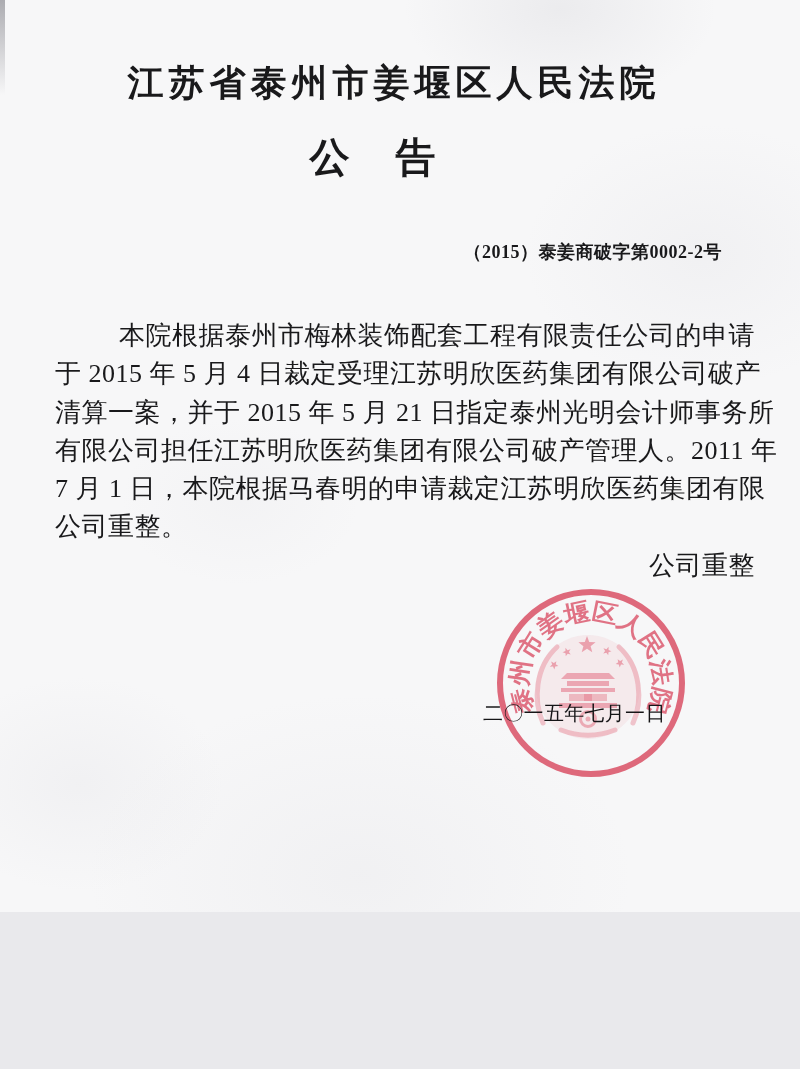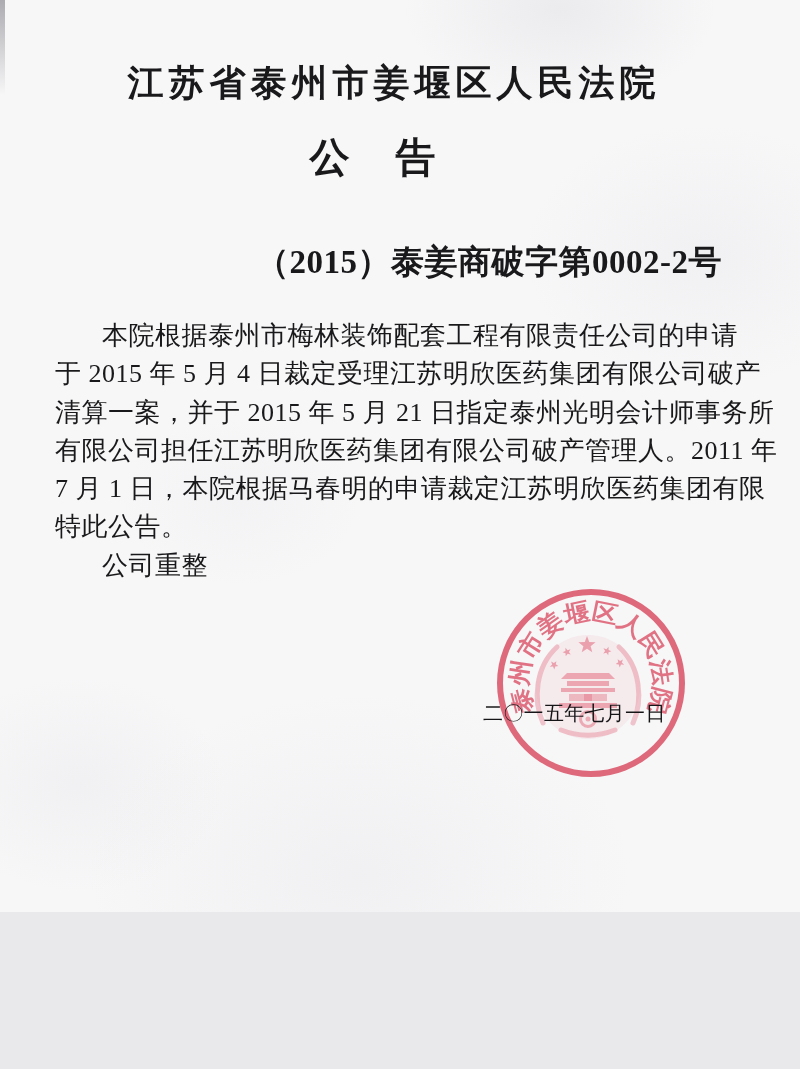--- a/index.html
+++ b/index.html
@@ -32,29 +32,29 @@
     white-space:nowrap;
   }
   .doc-title {
     position:absolute; left:-26px; top:136px; width:800px;
     margin:0; text-align:center;
     font-size:40px; font-weight:700; letter-spacing:3px; line-height:1.1;
     white-space:nowrap;
   }
   .case-number {
     position:absolute; right:78px; top:240px;
-    font-size:33px; font-weight:700; letter-spacing:0.5px;
+    font-size:18px; font-weight:700; letter-spacing:0.5px;
     white-space:nowrap;
   }
   .body-text {
     position:absolute; left:55px; top:317px; width:700px;
     font-size:26px; line-height:38.3px; letter-spacing:0.5px;
   }
   .body-text .line { white-space:nowrap; }
-  .body-text .indent { padding-left:47px; }
+  .body-text .indent { padding-left:47px;text-align:right; }
   .stamp {
     position:absolute; left:497px; top:589px; width:188px; height:188px;
     z-index:2; filter: blur(0.3px);
   }
   .issue-date {
     position:absolute; left:483px; top:700px; z-index:3;
     font-size:20px; letter-spacing:0.3px; color:#151517;
     white-space:nowrap;
   }
   .seal-border  { stroke:#d8495f; }
@@ -72,21 +72,21 @@
   <h2 class="doc-title">公　告</h2>
 
   <div class="case-number">（2015）泰姜商破字第0002-2号</div>
 
   <div class="body-text">
     <div class="line indent">本院根据泰州市梅林装饰配套工程有限责任公司的申请</div>
     <div class="line">于 2015 年 5 月 4 日裁定受理江苏明欣医药集团有限公司破产</div>
     <div class="line">清算一案，并于 2015 年 5 月 21 日指定泰州光明会计师事务所</div>
     <div class="line">有限公司担任江苏明欣医药集团有限公司破产管理人。2011 年</div>
     <div class="line">7 月 1 日，本院根据马春明的申请裁定江苏明欣医药集团有限</div>
-    <div class="line">特此公告。</div>
+    <div class="line">公司重整。</div>
     <div class="line indent">公司重整</div>
   </div>
 
   <svg class="stamp" viewBox="0 0 188 188" aria-hidden="true">
     <defs>
       <path id="sealStar" d="M0,-9 L2.23,-3.07 L8.56,-2.78 L3.61,1.17 L5.29,7.28 L0,3.8 L-5.29,7.28 L-3.61,1.17 L-8.56,-2.78 L-2.23,-3.07 Z"></path>
       <path id="sealArc" d="M 38.4 123.6 A 63 63 0 1 1 149.6 123.6" fill="none"></path>
     </defs>
 
     <circle class="seal-border" cx="94" cy="94" r="91" fill="none" stroke-width="6" stroke-opacity="0.82"></circle>

